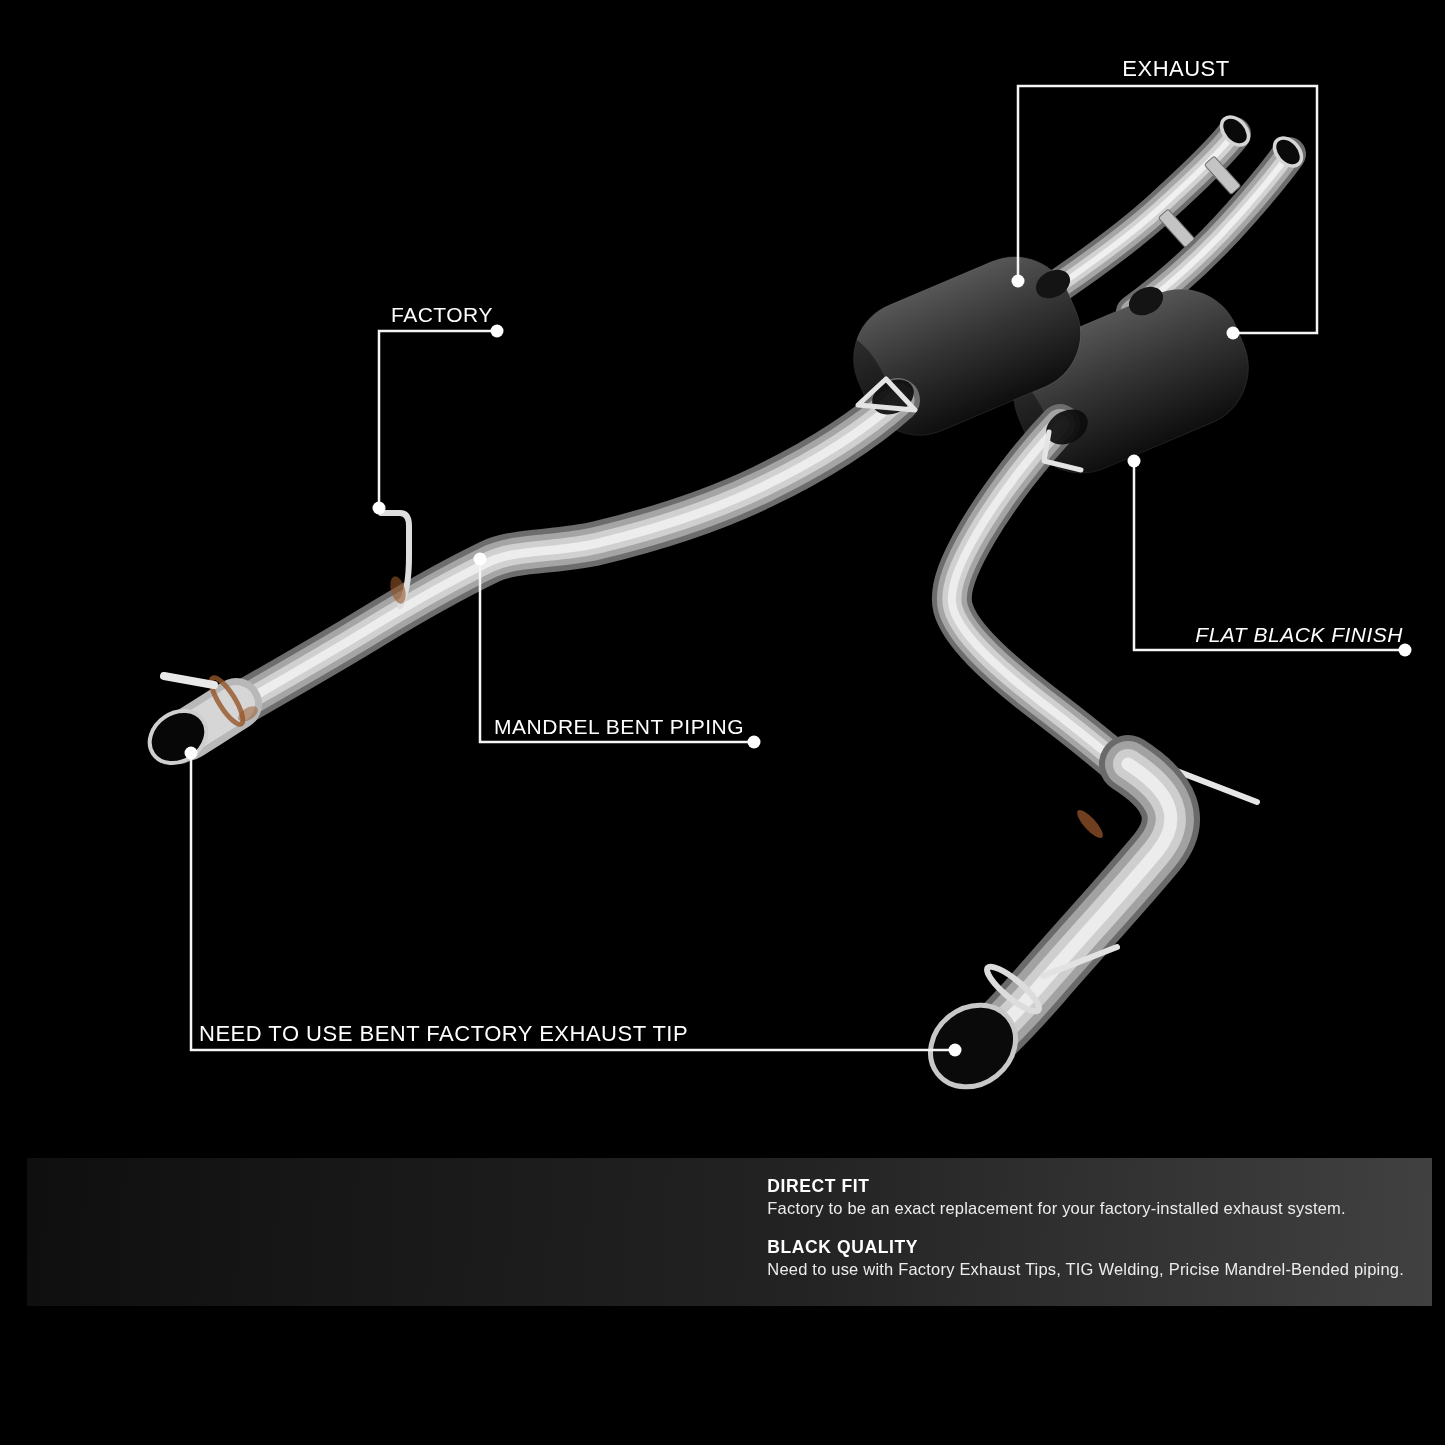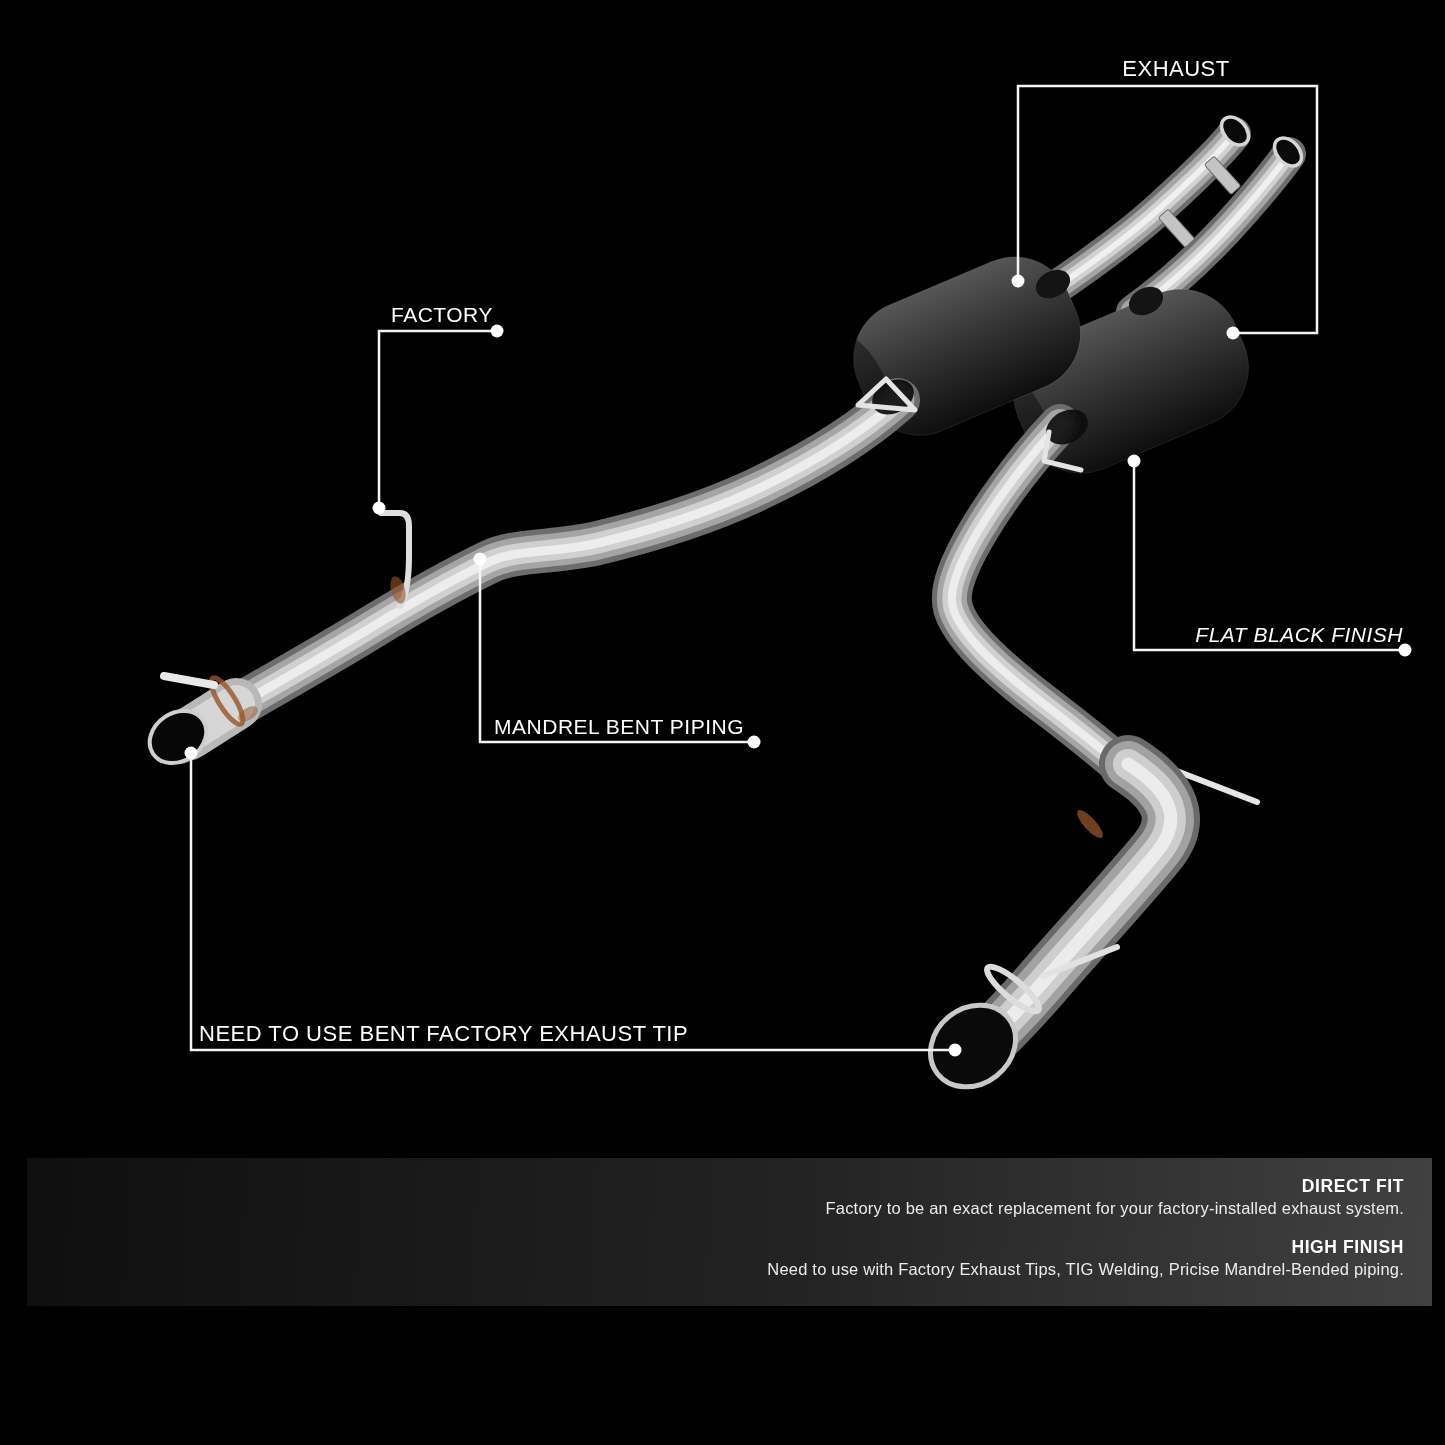--- a/index.html
+++ b/index.html
@@ -12,21 +12,21 @@
     position:absolute;color:#ffffff;font-size:21px;letter-spacing:.5px;
     white-space:nowrap;font-weight:400;
   }
   .callout-label.big{font-size:21px;}
   #label-muffler{transform:translateX(-50%);}
   #footer-band{
     position:absolute;left:27px;top:1158px;width:1405px;height:148px;
     background:linear-gradient(93deg,#0f0f0f 0%,#232323 55%,#414141 100%);
   }
   #footer-inner{
-    position:absolute;right:28px;top:17px;text-align:right;color:#eee;
+    position:absolute;right:28px;top:17px;color:#eee;
   }
   .footer-title{
     color:#ffffff;font-weight:bold;font-size:17.5px;line-height:22px;letter-spacing:.6px;
   }
   .footer-desc{
     color:#ececec;font-size:16.5px;line-height:22px;letter-spacing:.2px;
   }
   .footer-gap{height:17px;}
 </style>
 </head>
@@ -149,18 +149,18 @@
 
   <div class="callout-label" style="right:42px;top:623px;font-style:italic;">FLAT BLACK FINISH</div>
 
   <div class="callout-label big" style="left:199px;top:1021px;font-size:22px;">NEED TO USE BENT FACTORY EXHAUST TIP</div>
 
   <div id="footer-band">
     <div id="footer-inner">
       <div class="footer-title">DIRECT FIT</div>
       <div class="footer-desc">Factory to be an exact replacement for your factory-installed exhaust system.</div>
       <div class="footer-gap"></div>
-      <div class="footer-title">HIGH FINISH</div>
+      <div class="footer-title">BLACK QUALITY</div>
       <div class="footer-desc">Need to use with Factory Exhaust Tips, TIG Welding, Pricise Mandrel-Bended piping.</div>
     </div>
   </div>
 
 </div>
 
 </body></html>

